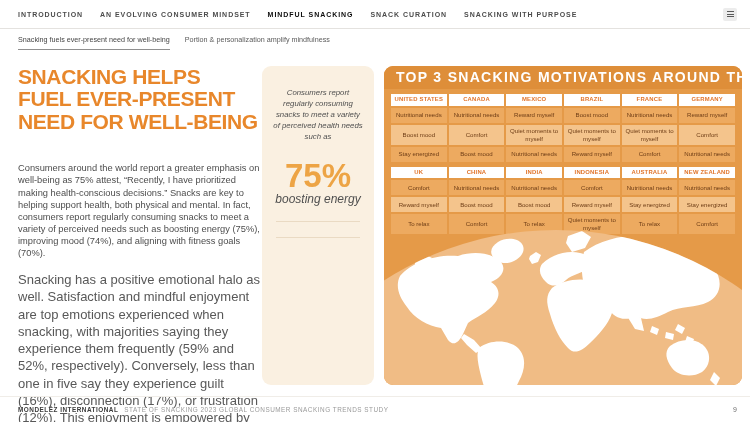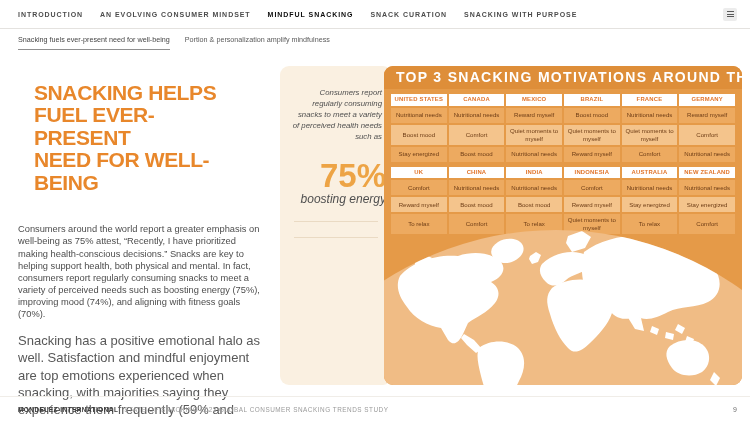--- a/index.html
+++ b/index.html
@@ -29,22 +29,22 @@
   .subitem{font-size:7.2px;color:#5b5b5b;text-decoration:none;cursor:pointer;padding-bottom:5px;white-space:nowrap;}
   .subitem.active{color:#444;border-bottom:1px solid #8f8f8f;}
   
   main{position:absolute;left:0;right:0;top:62px;bottom:29px;}
   .leftcol{position:absolute;left:18px;top:4px;width:244px;}
   .headline{color:#E8872B;font-weight:800;font-size:21px;line-height:1.07;letter-spacing:-0.4px;}
   .para1{margin-top:29px;font-size:9.3px;line-height:1.3;color:#4d4d4d;}
   .para2{margin-top:12px;font-size:13px;line-height:1.33;color:#585858;}
   
   .stats{
-    position:absolute;left:280px;top:4px;width:112px;height:319px;background:#FAF0E1;
-    border-radius:9px;box-sizing:border-box;padding:22px 6px 10px;text-align:right;
+    position:absolute;left:262px;top:4px;width:112px;height:319px;background:#FAF0E1;
+    border-radius:9px;box-sizing:border-box;padding:22px 6px 10px;text-align:center;
   }
   .stats-intro{font-style:italic;font-size:7.8px;line-height:1.4;color:#4f4f4f;margin:0 4px 16px;}
   .stat-value{font-size:33px;font-weight:700;color:#EDA445;line-height:1;}
   .stat-label{font-style:italic;font-size:12px;color:#4f4f4f;}
   .stat-divider{border:none;border-top:1px solid #EADAC3;width:84%;margin:15px auto;}
   
   .motiv{
     position:absolute;left:384px;top:4px;width:358px;height:319px;background:#E59A48;
     border-radius:9px;overflow:hidden;
   }
@@ -92,21 +92,21 @@
 </header>
 
 <nav class="subnav">
   <a class="subitem active">Snacking fuels ever-present need for well-being</a>
   <a class="subitem">Portion &amp; personalization amplify mindfulness</a>
 </nav>
 
 <main>
 
   <section class="leftcol">
-    <h1 class="headline" style="margin:16px;">
+    <h1 class="headline" style="margin:0;">
       <div>SNACKING HELPS</div>
       <div>FUEL EVER-PRESENT</div>
       <div>NEED FOR WELL-BEING</div>
     </h1>
     <p class="para1">Consumers around the world report a greater emphasis on well-being as 75% attest, “Recently, I have prioritized making health-conscious decisions.” Snacks are key to helping support health, both physical and mental. In fact, consumers report regularly consuming snacks to meet a variety of perceived needs such as boosting energy (75%), improving mood (74%), and aligning with fitness goals (70%).</p>
     <p class="para2">Snacking has a positive emotional halo as well. Satisfaction and mindful enjoyment are top emotions experienced when snacking, with majorities saying they experience them frequently (59% and 52%, respectively). Conversely, less than one in five say they experience guilt (16%), disconnection (17%), or frustration (12%). This enjoyment is empowered by mindfulness as strong majorities (85%) say they regularly savor a snack’s taste, flavor, and texture when they consume it. Additionally, over three in four report that they appreciate their snack more when they consume it mindfully (78%).</p>
   </section>
 
   <aside class="stats">
     <p class="stats-intro">Consumers report regularly consuming snacks to meet a variety of perceived health needs such as</p>

